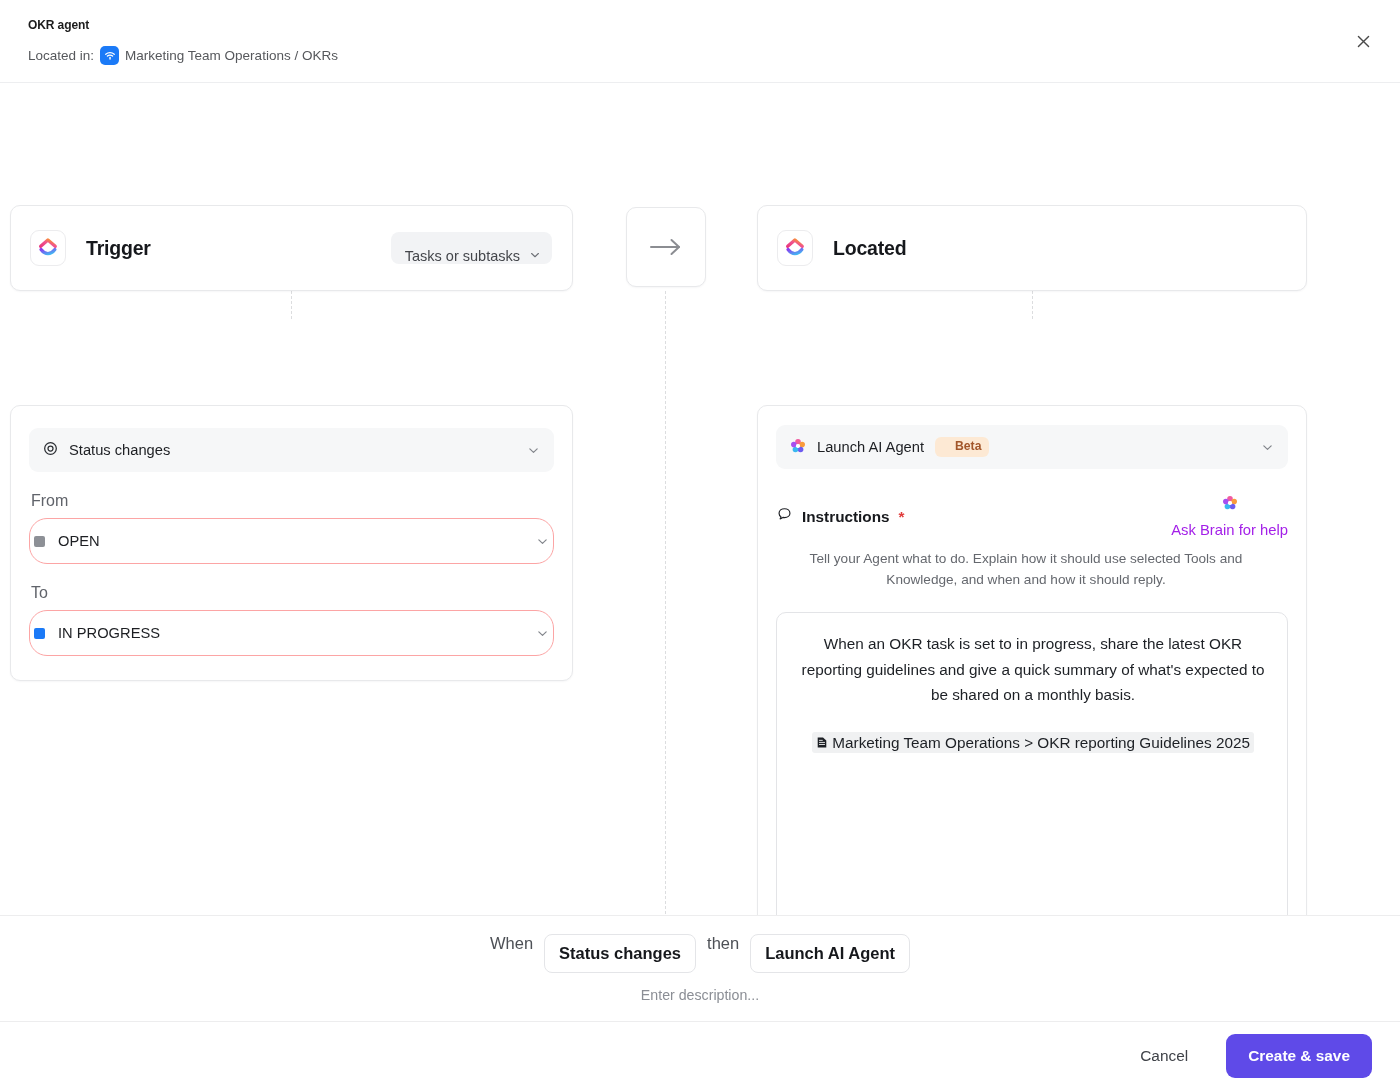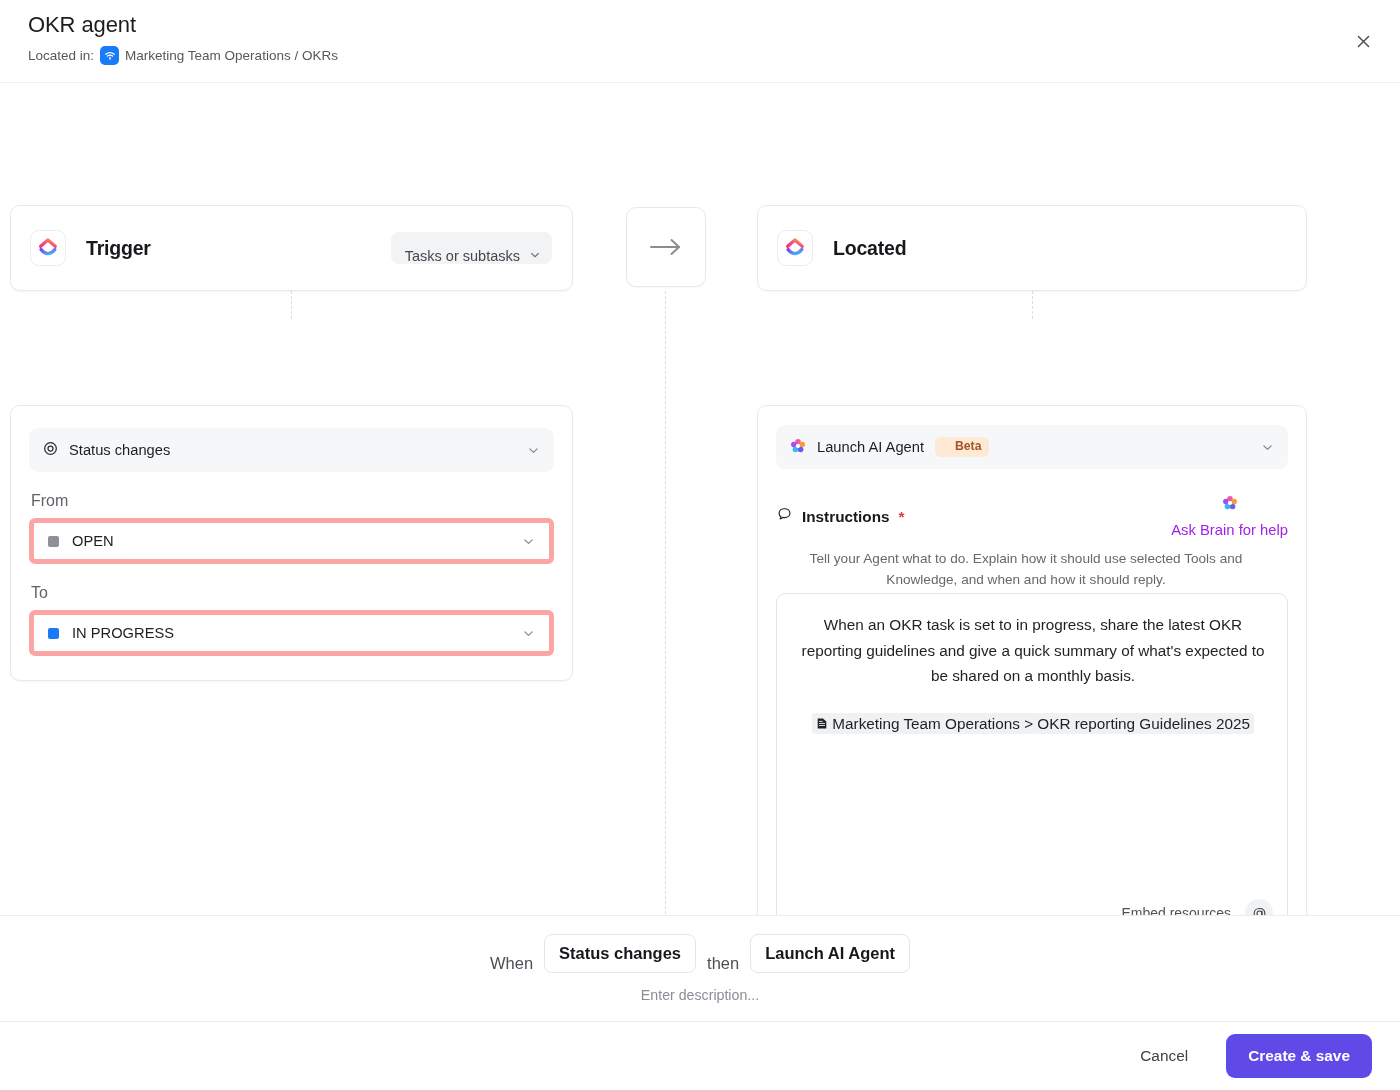--- a/index.html
+++ b/index.html
@@ -22,22 +22,22 @@
 
   
   .header {
     position: relative;
     height: 83px;
     flex: 0 0 83px;
     border-bottom: 1px solid #edeef0;
     padding: 14px 28px 0 28px;
   }
   .header-title {
-    font-size: 22px;
-    font-weight: 400;
+    font-size: 12px;
+    font-weight: 700;
     letter-spacing: -0.1px;
     color: #1c1c1c;
     line-height: 22px;
   }
   .header-sub {
     margin-top: 10px;
     font-size: 13.5px;
     color: #56585c;
     display: flex;
     align-items: center;
@@ -153,25 +153,25 @@
     color:#1d1f23;
     cursor:pointer;
   }
   .fieldlabel {
     font-size:16px;
     color:#60636a;
     margin:20px 0 8px 2px;
   }
   .select-white {
     background:#fff;
-    border:5px solid #fca5a5;
-    border-radius:6px;
+    border:1px solid #fca5a5;
+    border-radius:18px;
     height:46px;
     display:flex; align-items:center;
-    padding:0 14px;
+    padding:0 4px;
     gap:13px;
     font-size:14.7px;
     color:#1d1f23;
     cursor:pointer;
   }
   .sq { width:11px; height:11px; border-radius:2px; flex:0 0 11px; }
   .chev { margin-left:auto; color:#8a8d93; display:flex; }
 
   
   .action-body {
@@ -217,21 +217,21 @@
     flex-direction:column;
   }
   .helptext {
     margin-top:10px;
     font-size:13.6px;
     color:#65686e;
     line-height:21px;
     max-width:500px;
   }
   .instr-box {
-    margin-top:3px;
+    margin-top:22px;
     border:1px solid #e3e4e7;
     border-radius:10px;
     height:347px;
     position:relative;
     padding:18px 16px 0 18px;
   }
   .instr-text {
     font-size:15.3px;
     line-height:25.5px;
     color:#1d2025;
@@ -267,21 +267,21 @@
 
   
   .summary {
     flex:0 0 106px;
     border-bottom:1px solid #ededee;
     display:flex; flex-direction:column;
     align-items:center; justify-content:center;
     gap:14px;
     background:#fff;
   }
-  .sum-line { display:flex; align-items:flex-end; gap:11px; }
+  .sum-line { display:flex; align-items:flex-start; gap:11px; }
   .sum-word { font-size:16.5px; color:#4d5056; }
   .sum-chip {
     border:1px solid #e4e5e8;
     border-radius:8px;
     padding:9px 14px;
     font-size:16.5px;
     font-weight:700;
     color:#16181c;
     background:#fff;
     cursor:pointer;

